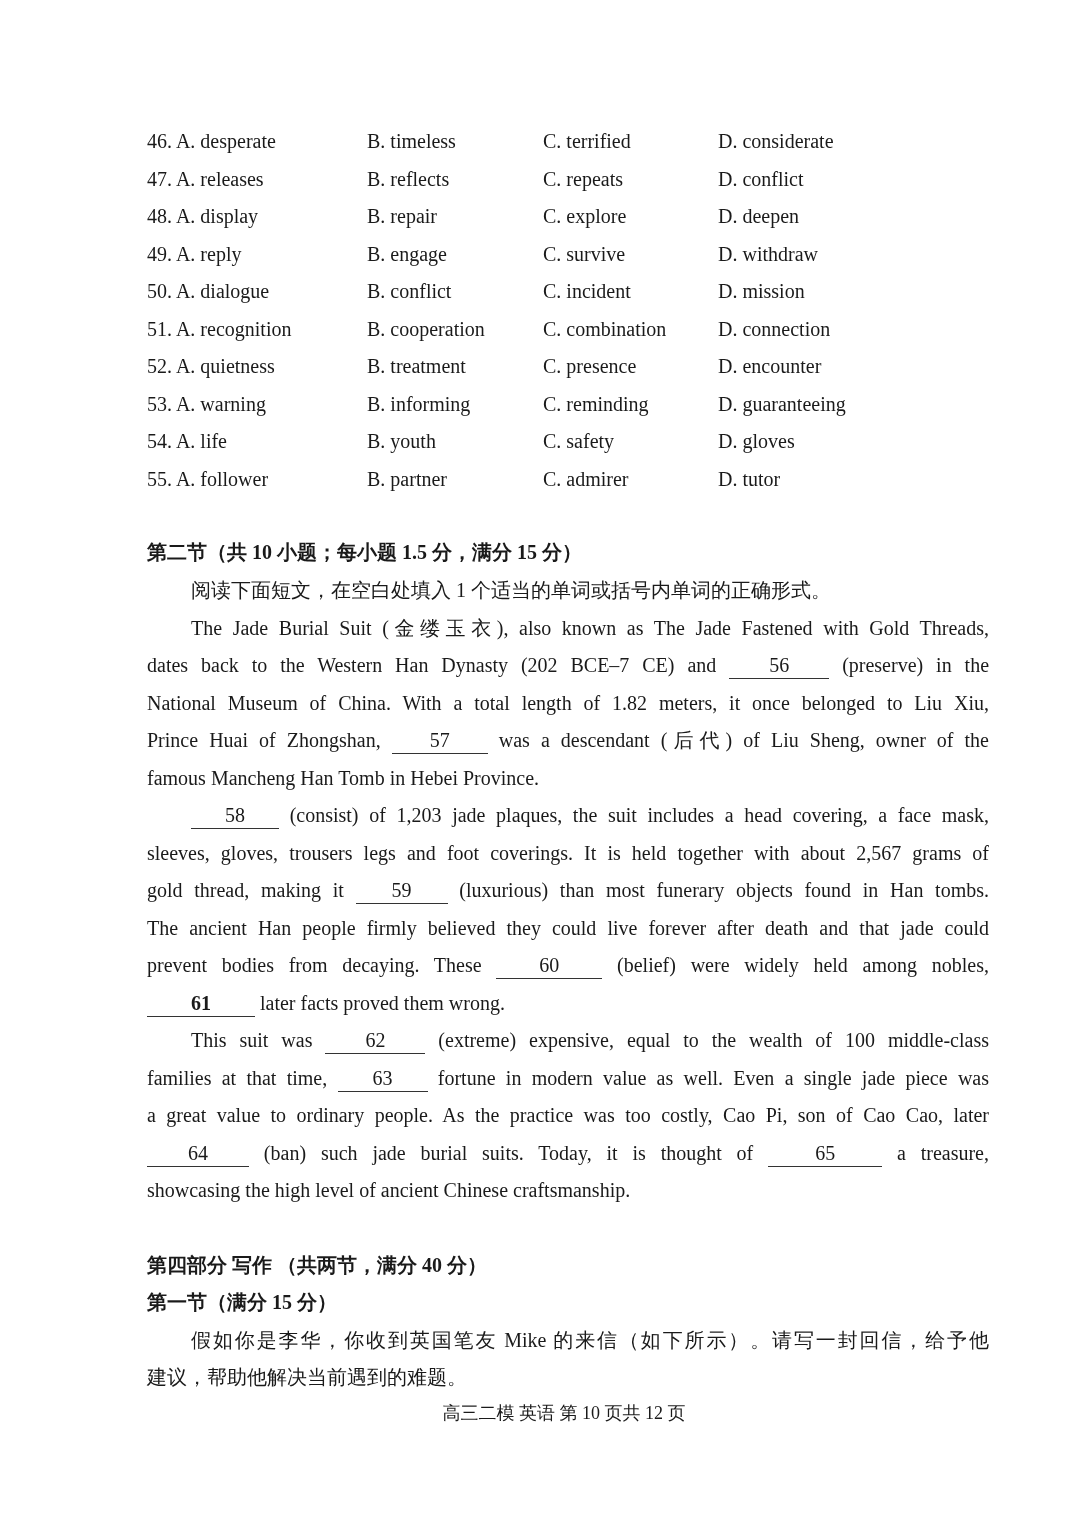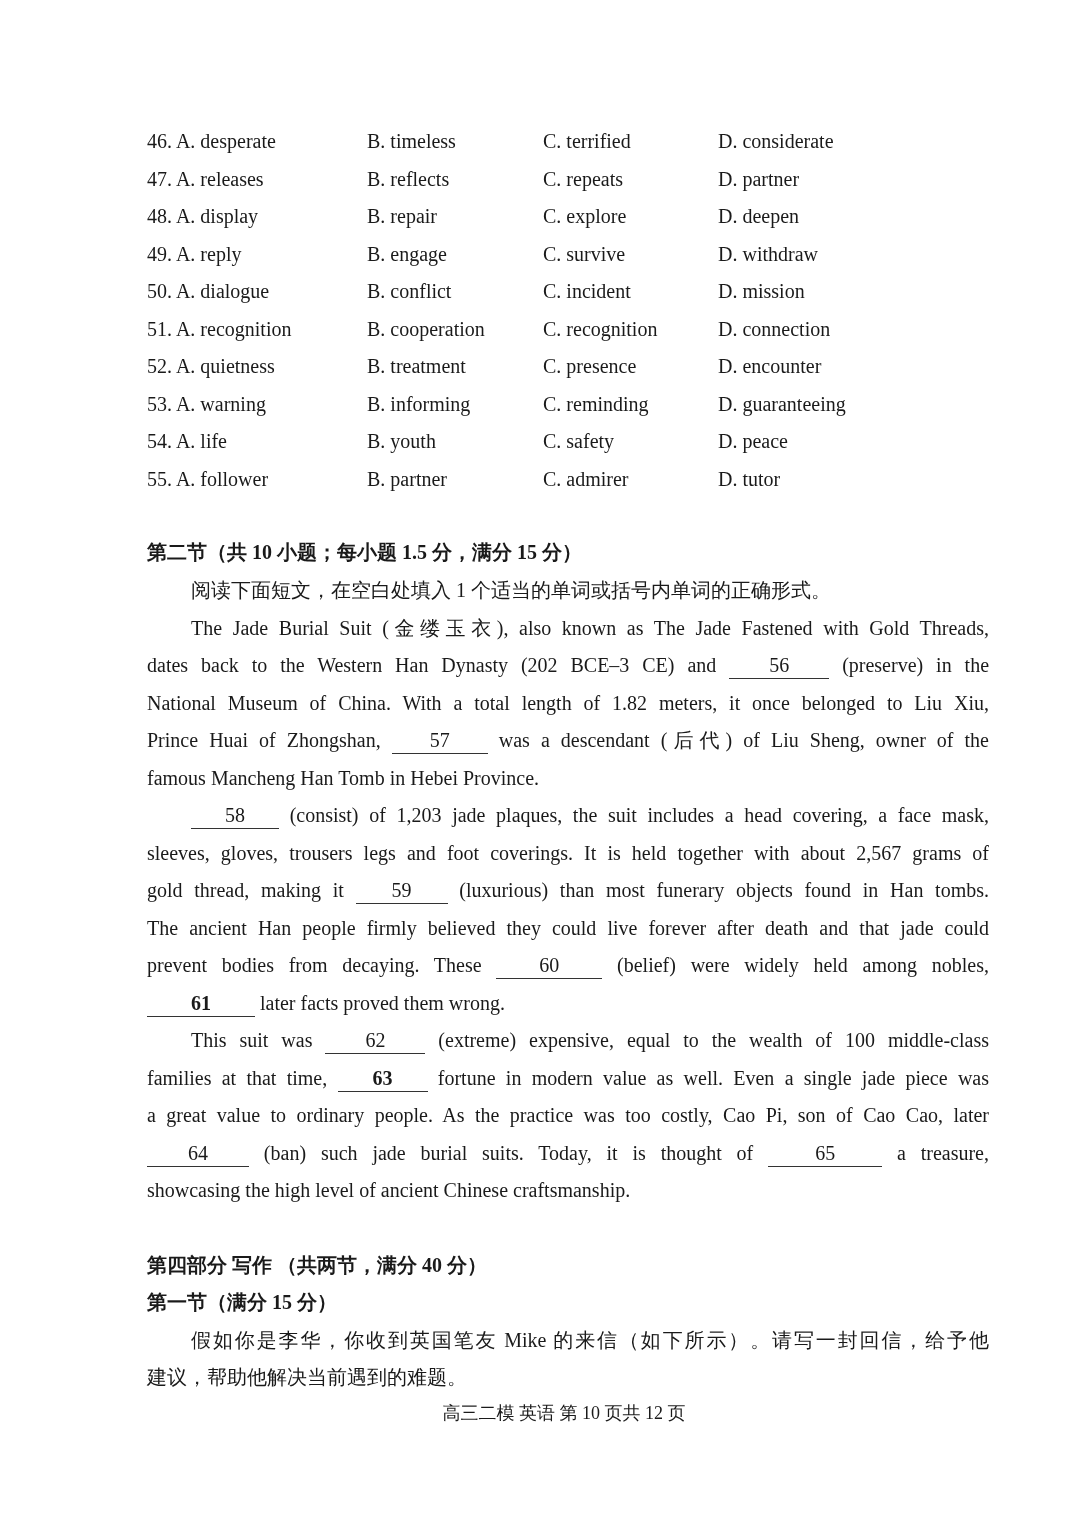--- a/index.html
+++ b/index.html
@@ -30,21 +30,21 @@
       text-align: center; line-height: 26px; text-align-last: center;
       text-indent: 0;
     }
     .b56 { width: 100px; }
     .b57 { width: 96px; }
     .b58 { width: 88px; }
     .b59 { width: 92px; }
     .b60 { width: 106px; }
     .b61 { width: 108px; font-weight: bold; }
     .b62 { width: 100px; }
-    .b63 { width: 90px; font-weight: bold; }
+    .b63 { width: 90px; }
     .b64 { width: 102px; }
     .b65 { width: 114px; }
     .footer {
       position: absolute; left: 0; width: 1034px; top: 1398px;
       text-align: center; font-size: 18px; line-height: 30px;
       padding-left: 38px; box-sizing: border-box;
     }
   </style>
 </head>
 <body>
@@ -55,21 +55,21 @@
     <div class="opt-row" style="top:126px">
       <span class="opt-a"><span style="position:static">46.</span> <span style="position:static">A. desperate</span></span>
       <span class="opt-b">B. timeless</span>
       <span class="opt-c">C. terrified</span>
       <span class="opt-d">D. considerate</span>
     </div>
     <div class="opt-row" style="top:163.5px">
       <span class="opt-a"><span style="position:static">47.</span> <span style="position:static">A. releases</span></span>
       <span class="opt-b">B. reflects</span>
       <span class="opt-c">C. repeats</span>
-      <span class="opt-d">D. partner</span>
+      <span class="opt-d">D. conflict</span>
     </div>
     <div class="opt-row" style="top:201px">
       <span class="opt-a"><span style="position:static">48.</span> <span style="position:static">A. display</span></span>
       <span class="opt-b">B. repair</span>
       <span class="opt-c">C. explore</span>
       <span class="opt-d">D. deepen</span>
     </div>
     <div class="opt-row" style="top:238.5px">
       <span class="opt-a"><span style="position:static">49.</span> <span style="position:static">A. reply</span></span>
       <span class="opt-b">B. engage</span>
@@ -78,55 +78,55 @@
     </div>
     <div class="opt-row" style="top:276px">
       <span class="opt-a"><span style="position:static">50.</span> <span style="position:static">A. dialogue</span></span>
       <span class="opt-b">B. conflict</span>
       <span class="opt-c">C. incident</span>
       <span class="opt-d">D. mission</span>
     </div>
     <div class="opt-row" style="top:313.5px">
       <span class="opt-a"><span style="position:static">51.</span> <span style="position:static">A. recognition</span></span>
       <span class="opt-b">B. cooperation</span>
-      <span class="opt-c">C. recognition</span>
+      <span class="opt-c">C. combination</span>
       <span class="opt-d">D. connection</span>
     </div>
     <div class="opt-row" style="top:351px">
       <span class="opt-a"><span style="position:static">52.</span> <span style="position:static">A. quietness</span></span>
       <span class="opt-b">B. treatment</span>
       <span class="opt-c">C. presence</span>
       <span class="opt-d">D. encounter</span>
     </div>
     <div class="opt-row" style="top:388.5px">
       <span class="opt-a"><span style="position:static">53.</span> <span style="position:static">A. warning</span></span>
       <span class="opt-b">B. informing</span>
       <span class="opt-c">C. reminding</span>
       <span class="opt-d">D. guaranteeing</span>
     </div>
     <div class="opt-row" style="top:426px">
       <span class="opt-a"><span style="position:static">54.</span> <span style="position:static">A. life</span></span>
       <span class="opt-b">B. youth</span>
       <span class="opt-c">C. safety</span>
-      <span class="opt-d">D. peace</span>
+      <span class="opt-d">D. gloves</span>
     </div>
     <div class="opt-row" style="top:463.5px">
       <span class="opt-a"><span style="position:static">55.</span> <span style="position:static">A. follower</span></span>
       <span class="opt-b">B. partner</span>
       <span class="opt-c">C. admirer</span>
       <span class="opt-d">D. tutor</span>
     </div>
   </div>
 
   <div class="line heading" style="top:534px">第二节（共 10 小题；每小题 1.5 分，满分 15 分）</div>
   <div class="line indent" style="top:572px">阅读下面短文，在空白处填入 1 个适当的单词或括号内单词的正确形式。</div>
 
   <div>
     <div class="line indent just" style="top:610px"><span>The Jade Burial Suit (金缕玉衣), also known as The Jade Fastened with Gold Threads,</span></div>
-    <div class="line just" style="top:647px"><span>dates back to the Western Han Dynasty (202 BCE–3 CE) and </span><span class="blank b56">56</span><span> (preserve) in the</span></div>
+    <div class="line just" style="top:647px"><span>dates back to the Western Han Dynasty (202 BCE–7 CE) and </span><span class="blank b56">56</span><span> (preserve) in the</span></div>
     <div class="line just" style="top:685px"><span>National Museum of China. With a total length of 1.82 meters, it once belonged to Liu Xiu,</span></div>
     <div class="line just" style="top:722px"><span>Prince Huai of Zhongshan, </span><span class="blank b57">57</span><span> was a descendant (后代) of Liu Sheng, owner of the</span></div>
     <div class="line" style="top:760px"><span>famous Mancheng Han Tomb in Hebei Province.</span></div>
     <div class="line indent just" style="top:797px"><span class="blank b58">58</span><span> (consist) of 1,203 jade plaques, the suit includes a head covering, a face mask,</span></div>
     <div class="line just" style="top:835px"><span>sleeves, gloves, trousers legs and foot coverings. It is held together with about 2,567 grams of</span></div>
     <div class="line just" style="top:872px"><span>gold thread, making it </span><span class="blank b59">59</span><span> (luxurious) than most funerary objects found in Han tombs.</span></div>
     <div class="line just" style="top:910px"><span>The ancient Han people firmly believed they could live forever after death and that jade could</span></div>
     <div class="line just" style="top:947px"><span>prevent bodies from decaying. These </span><span class="blank b60">60</span><span> (belief) were widely held among nobles,</span></div>
     <div class="line" style="top:985px"><span class="blank b61">61</span><span> later facts proved them wrong.</span></div>
     <div class="line indent just" style="top:1022px"><span>This suit was </span><span class="blank b62">62</span><span> (extreme) expensive, equal to the wealth of 100 middle-class</span></div>

